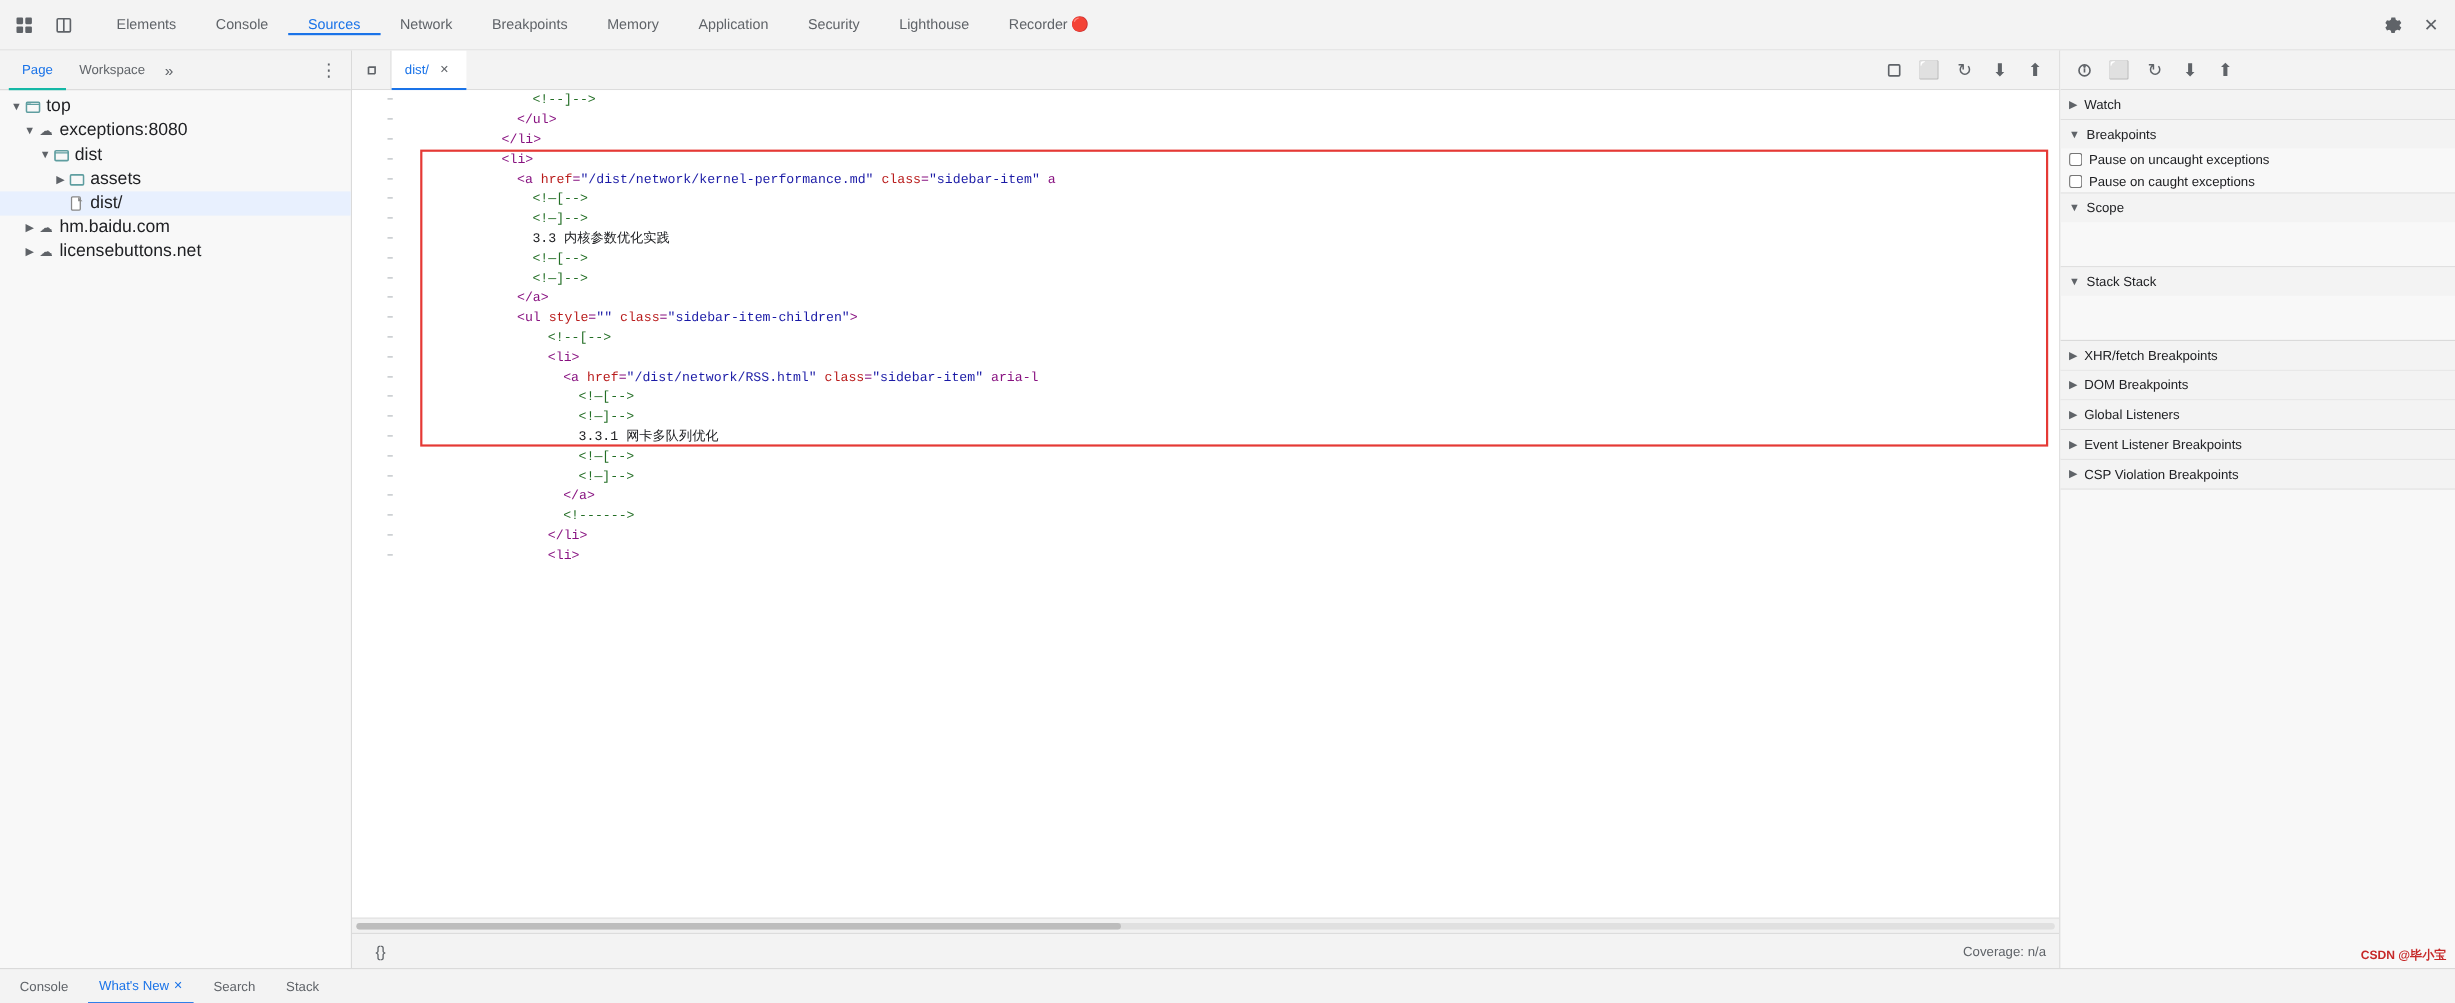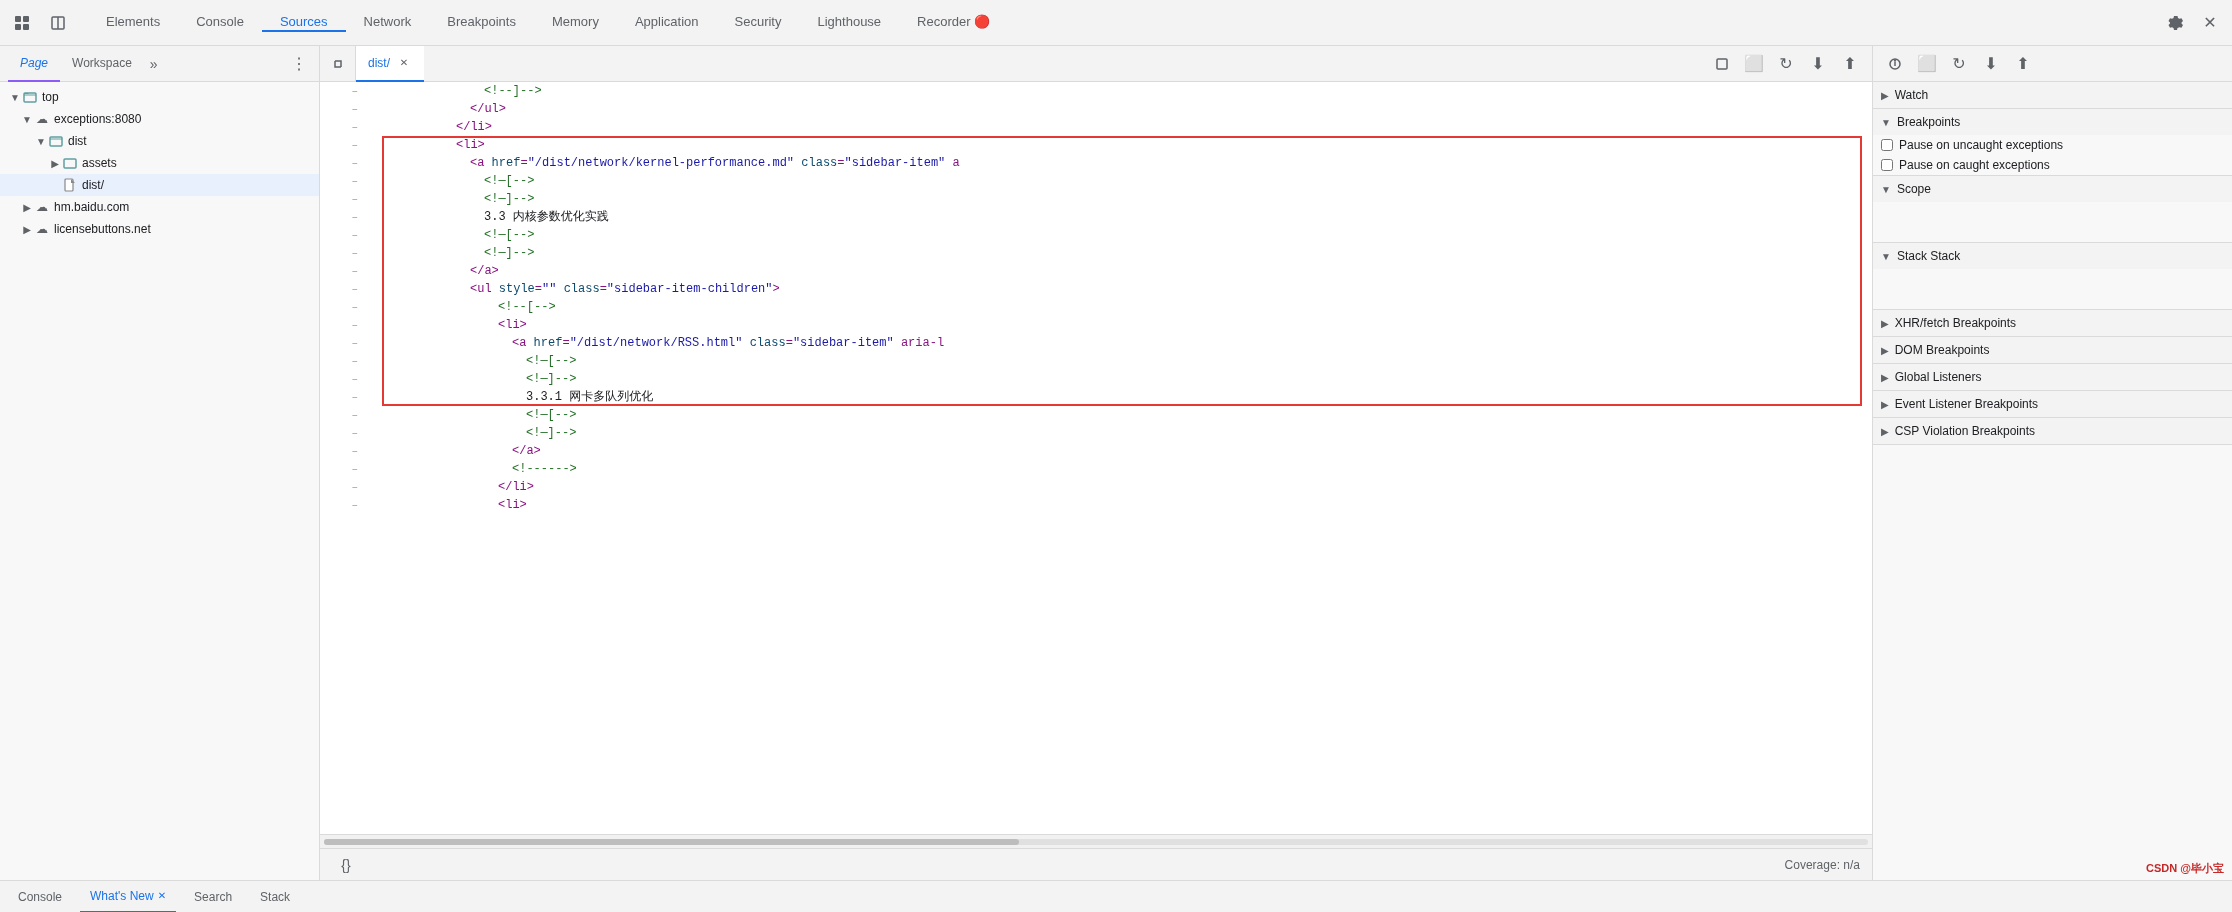--- a/index.html
+++ b/index.html
@@ -99,22 +99,21 @@
       height: 36px;
       display: flex;
       align-items: center;
       cursor: pointer;
       font-size: 12px;
       color: #5f6368;
       border-bottom: 2px solid transparent;
     }
     .panel-tab.active {
       color: #1a73e8;
-      border-bottom: 2px solid #8b5cf6;
-      font-style: italic;
+      border-bottom: 2px solid #14b8a6;
     }
     .panel-tab-more {
       padding: 0 6px;
       cursor: pointer;
       color: #5f6368;
       font-size: 14px;
     }
     .panel-tab-menu {
       margin-left: auto;
       cursor: pointer;
@@ -154,21 +153,21 @@
       width: 16px;
       height: 16px;
       margin-right: 4px;
       display: inline-flex;
       align-items: center;
       justify-content: center;
       flex-shrink: 0;
     }
     .file-icon { color: #888; }
     .cloud-icon { color: #5f6368; }
-    .tree-label { font-size: 12px; }
+    .tree-label { font-size: 16px; }
 
     
     .middle-panel {
       flex: 1;
       display: flex;
       flex-direction: column;
       background: #fff;
       overflow: hidden;
     }
     .source-tabs {
@@ -251,21 +250,21 @@
     }
     .line-content {
       display: table-cell;
       padding-left: 4px;
       white-space: pre;
       vertical-align: top;
     }
 
     
     .tag { color: #881280; }
-    .attr-name { color: #0c4a6e; }
+    .attr-name { color: #b91c1c; }
     .attr-value { color: #1a1aa6; }
     .comment { color: #236e25; }
     .text-content { color: #202124; }
 
     
     .horizontal-scroll {
       height: 14px;
       background: #f1f1f1;
       border-top: 1px solid #dadada;
       display: flex;

